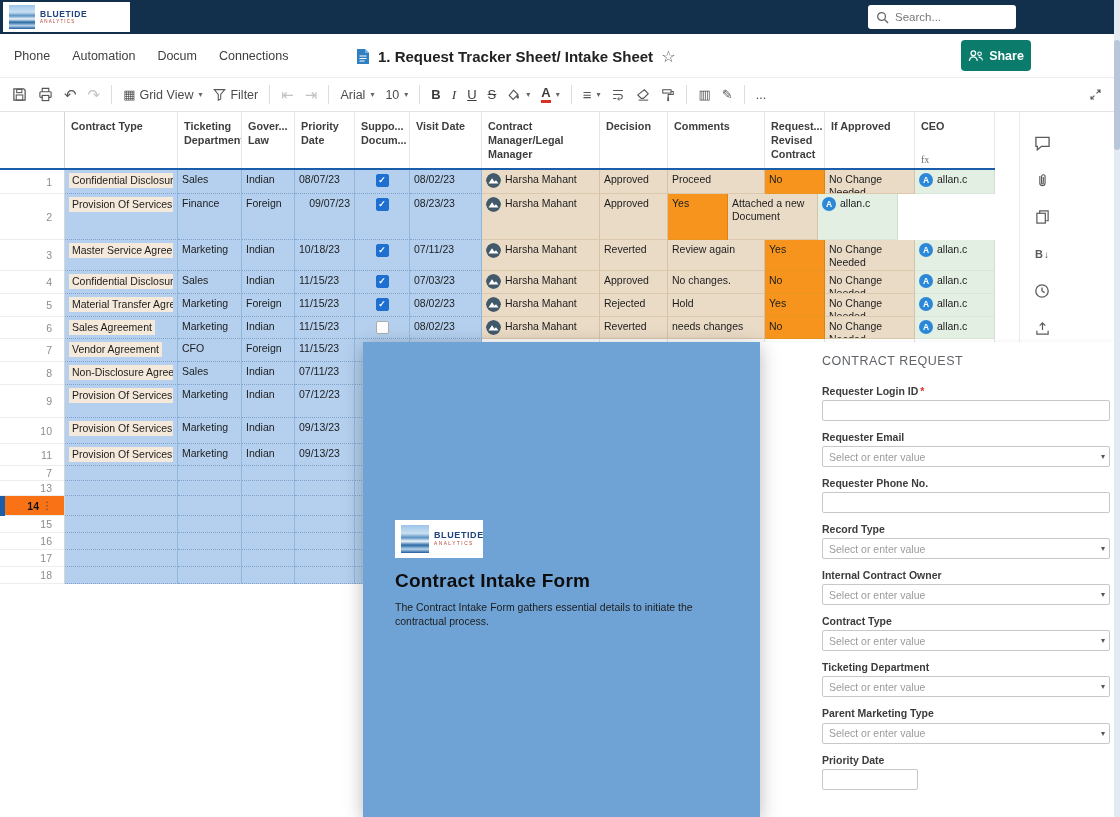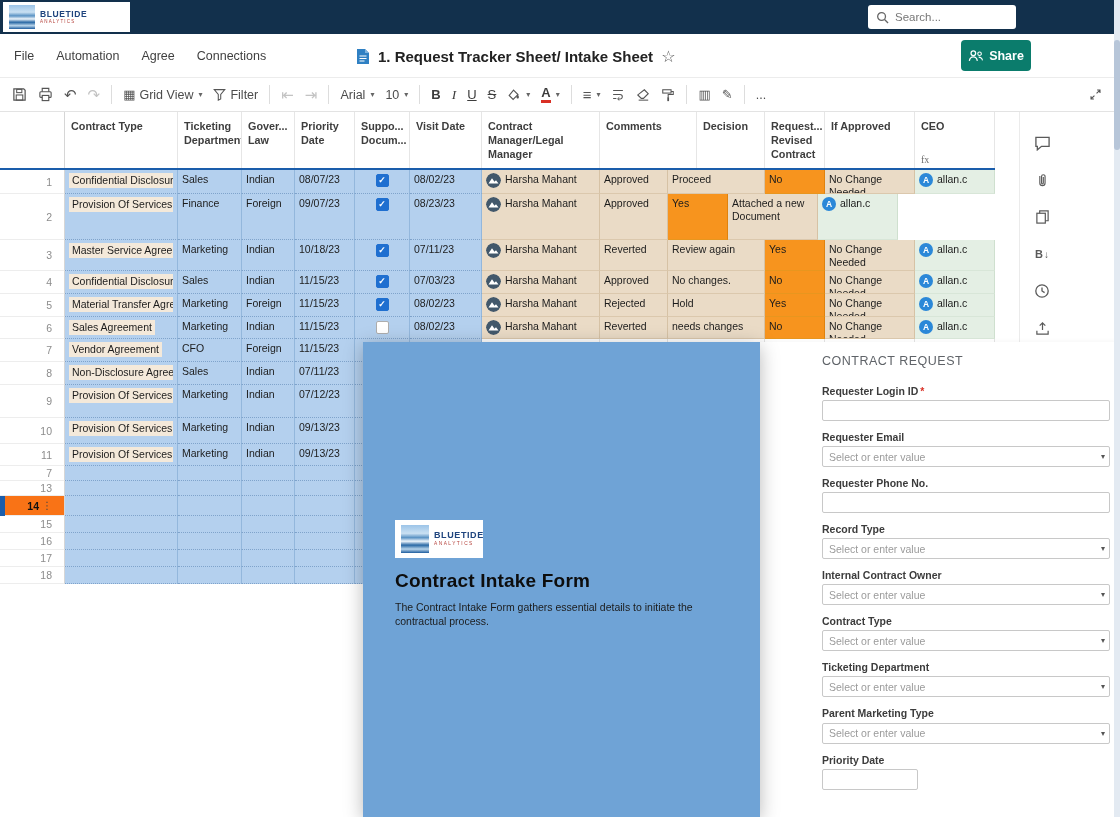--- a/index.html
+++ b/index.html
@@ -120,23 +120,23 @@
       <span style="line-height:0"><svg width="13" height="13" viewBox="0 0 14 14">
             <circle cx="6" cy="6" r="4.2" fill="none" stroke="#666" stroke-width="1.4"></circle>
             <path d="M9.2 9.2 13 13" stroke="#666" stroke-width="1.4"></path>
           </svg></span>
       <input class="sinput" placeholder="Search..." style="">
     </div>
   </div>
 
   <div class="menubar">
     <div class="menus" id="menus">
-        <span class="menu-item">File</span>
+        <span class="menu-item">Phone</span>
         <span class="menu-item">Automation</span>
-        <span class="menu-item">Agree</span>
+        <span class="menu-item">Docum</span>
         <span class="menu-item">Connections</span>
       </div>
     <div class="sheet-title">
       <span style="line-height:0"><svg width="14" height="17" viewBox="0 0 14 17">
             <path d="M1 1h8l4 4v11H1z" fill="#2f80c3"></path>
             <path d="M9 1l4 4H9z" fill="#7fb3dd"></path>
             <path d="M3.5 8h7M3.5 10.5h7M3.5 13h5" stroke="#fff" stroke-width="1.1"></path>
           </svg></span>
       <span class="t">1. Request Tracker Sheet/ Intake Sheet</span>
       <span class="star">☆</span>
@@ -276,22 +276,22 @@
         <div class="gh" style="width: 53px;"><span>Gover...
 Law</span></div>
         <div class="gh" style="width: 60px;"><span>Priority
 Date</span></div>
         <div class="gh" style="width: 55px;"><span>Suppo...
 Docum...</span></div>
         <div class="gh" style="width: 72px;"><span>Visit Date</span></div>
         <div class="gh" style="width: 118px;"><span>Contract
 Manager/Legal
 Manager</span></div>
+        <div class="gh" style="width: 68px;"><span>Decision</span></div>
         <div class="gh" style="width: 97px;"><span>Comments</span></div>
-        <div class="gh" style="width: 68px;"><span>Decision</span></div>
         <div class="gh" style="width: 60px;"><span>Request...
 Revised
 Contract</span></div>
         <div class="gh" style="width: 90px;"><span>If Approved</span></div>
         <div class="gh" style="width: 80px;"><span>CEO</span><span class="fx">fx</span></div>
       </div>
     <div id="gbody">
         <div class="grow" style="height: 24px;">
           <div class="rn">
             <span>1</span>
@@ -340,21 +340,21 @@
           <div class="rn">
             <span>2</span>
           </div>
           <div class="cell blue" style="width: 113px;"><span class="chip">Provision Of Services</span></div>
           <div class="cell blue" style="width: 64px;">
             <span class="tx">Finance</span>
           </div>
           <div class="cell blue" style="width: 53px;">
             <span class="tx">Foreign</span>
           </div>
-          <div class="cell blue" style="width: 60px;">
+          <div class="cell blue" style="width: 60px; text-align: right;">
             <span class="tx">09/07/23</span>
           </div>
           <div class="cell blue ctr" style="width: 55px;">
             <span class="cb on">✓</span>
           </div>
           <div class="cell blue" style="width: 72px;">
             <span class="tx">08/23/23</span>
           </div>
           <div class="cell tan flexc" style="width: 118px;">
             <span class="mav"><svg width="15" height="15" viewBox="0 0 15 15">

